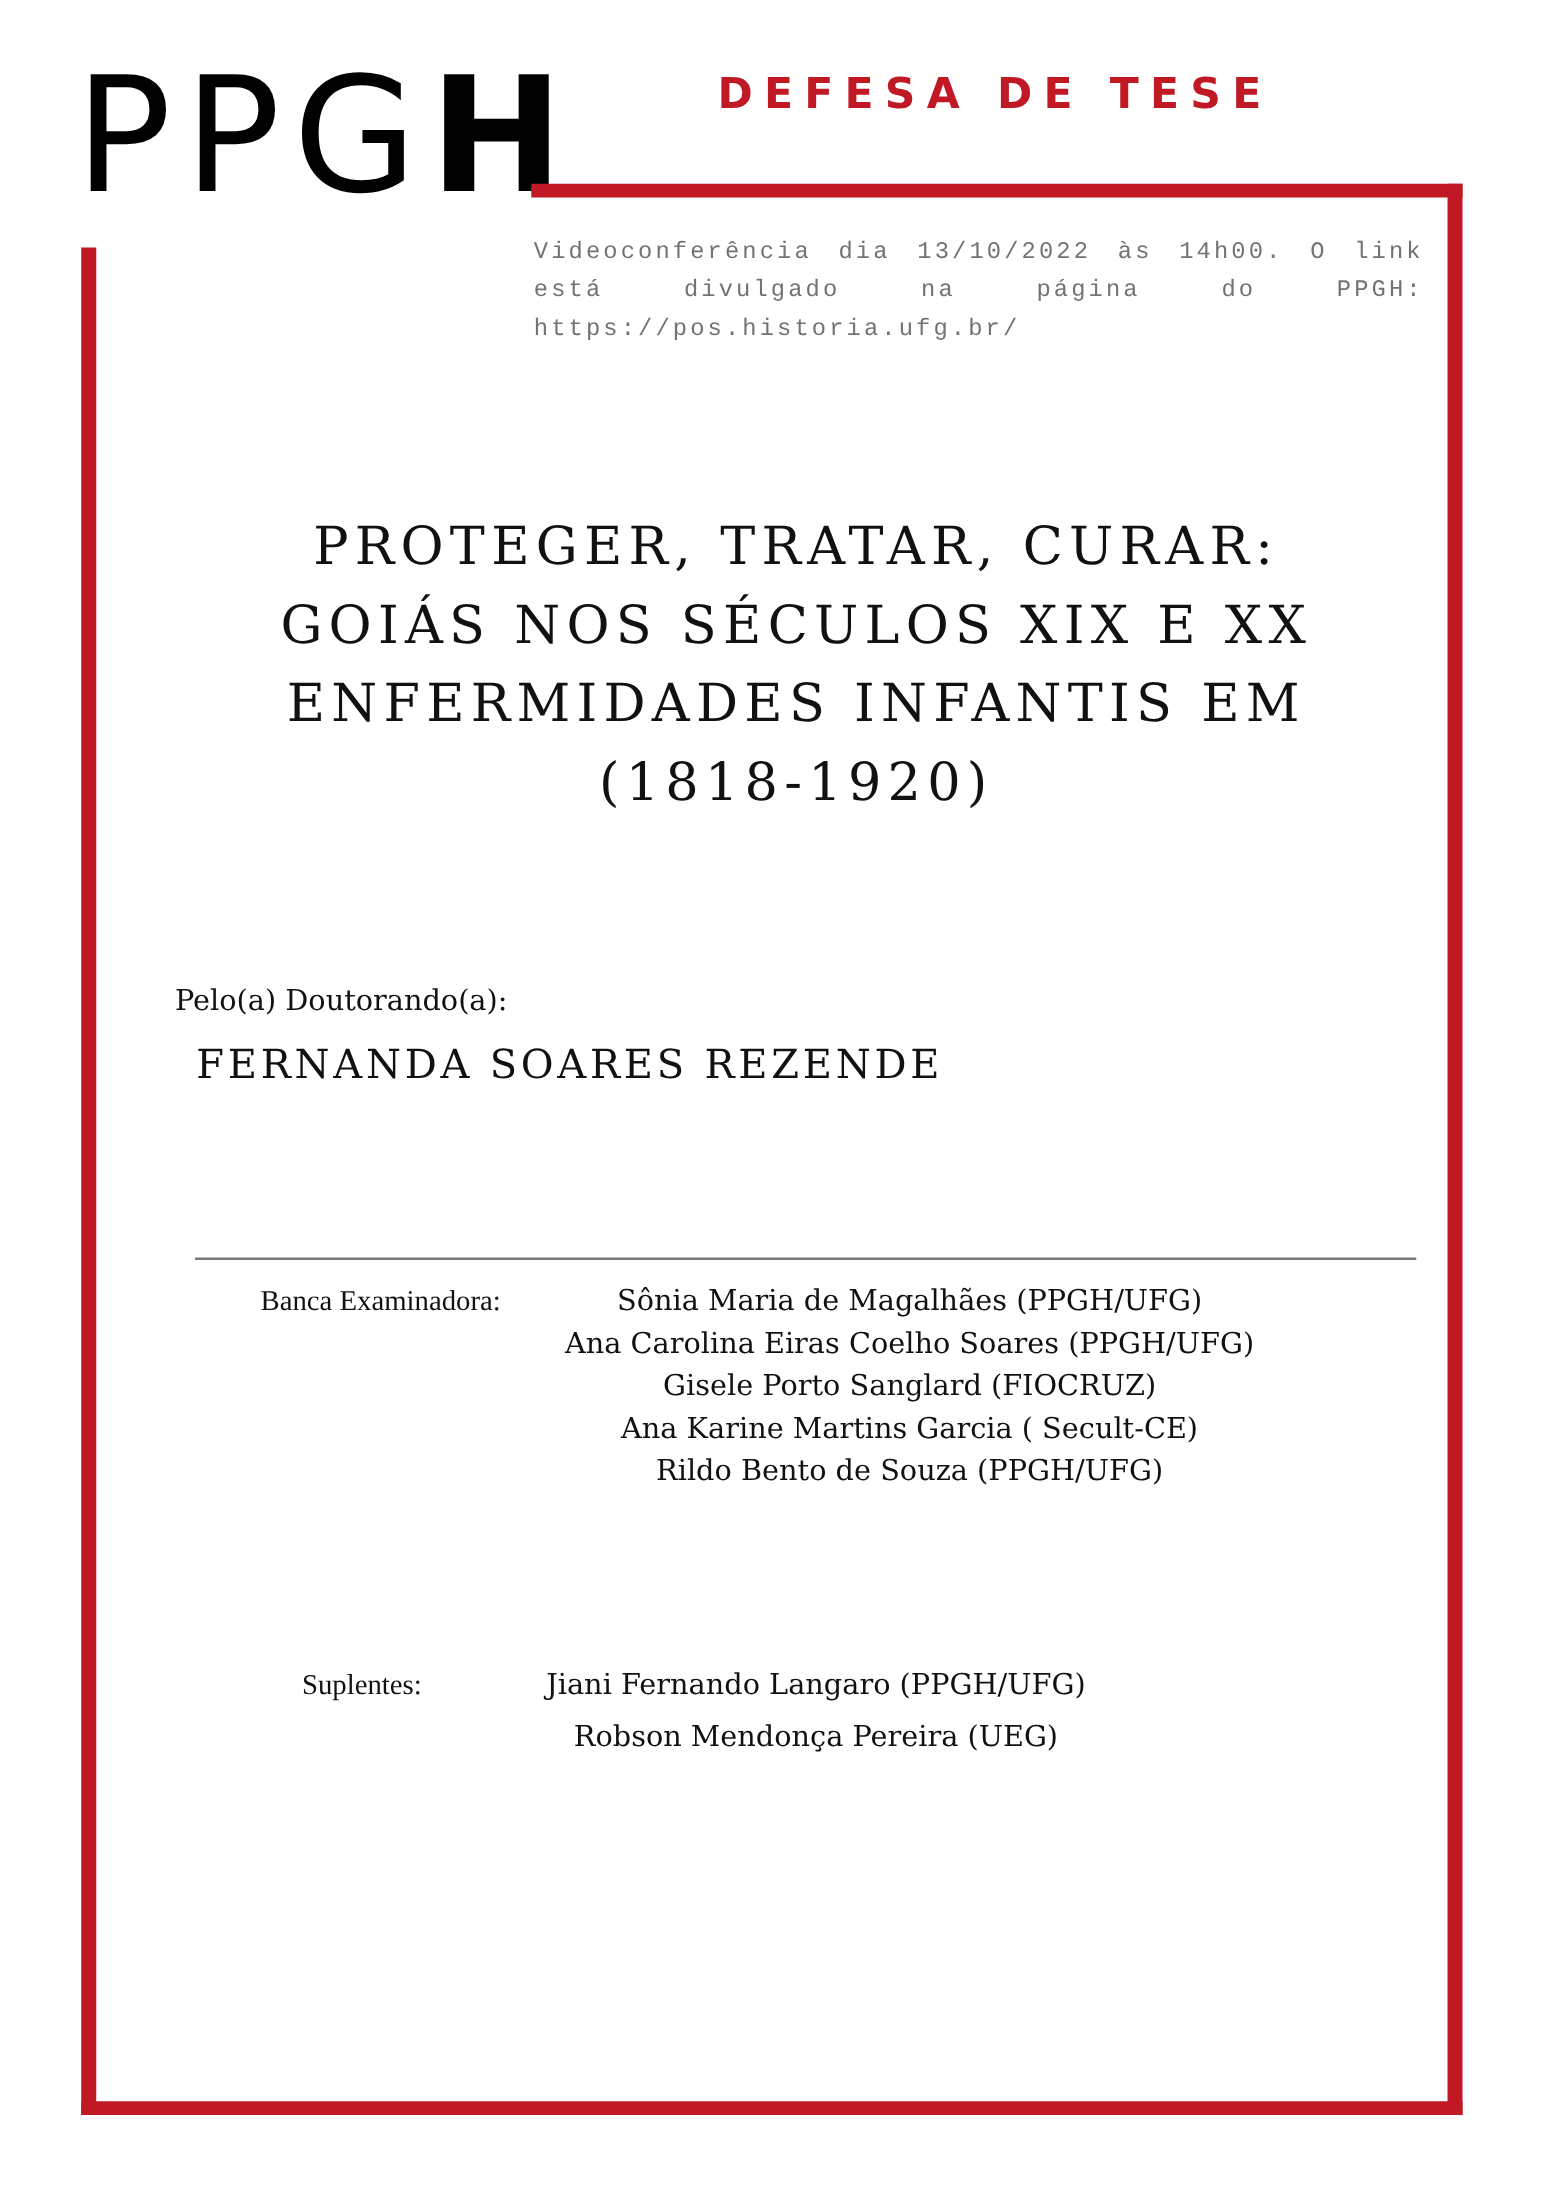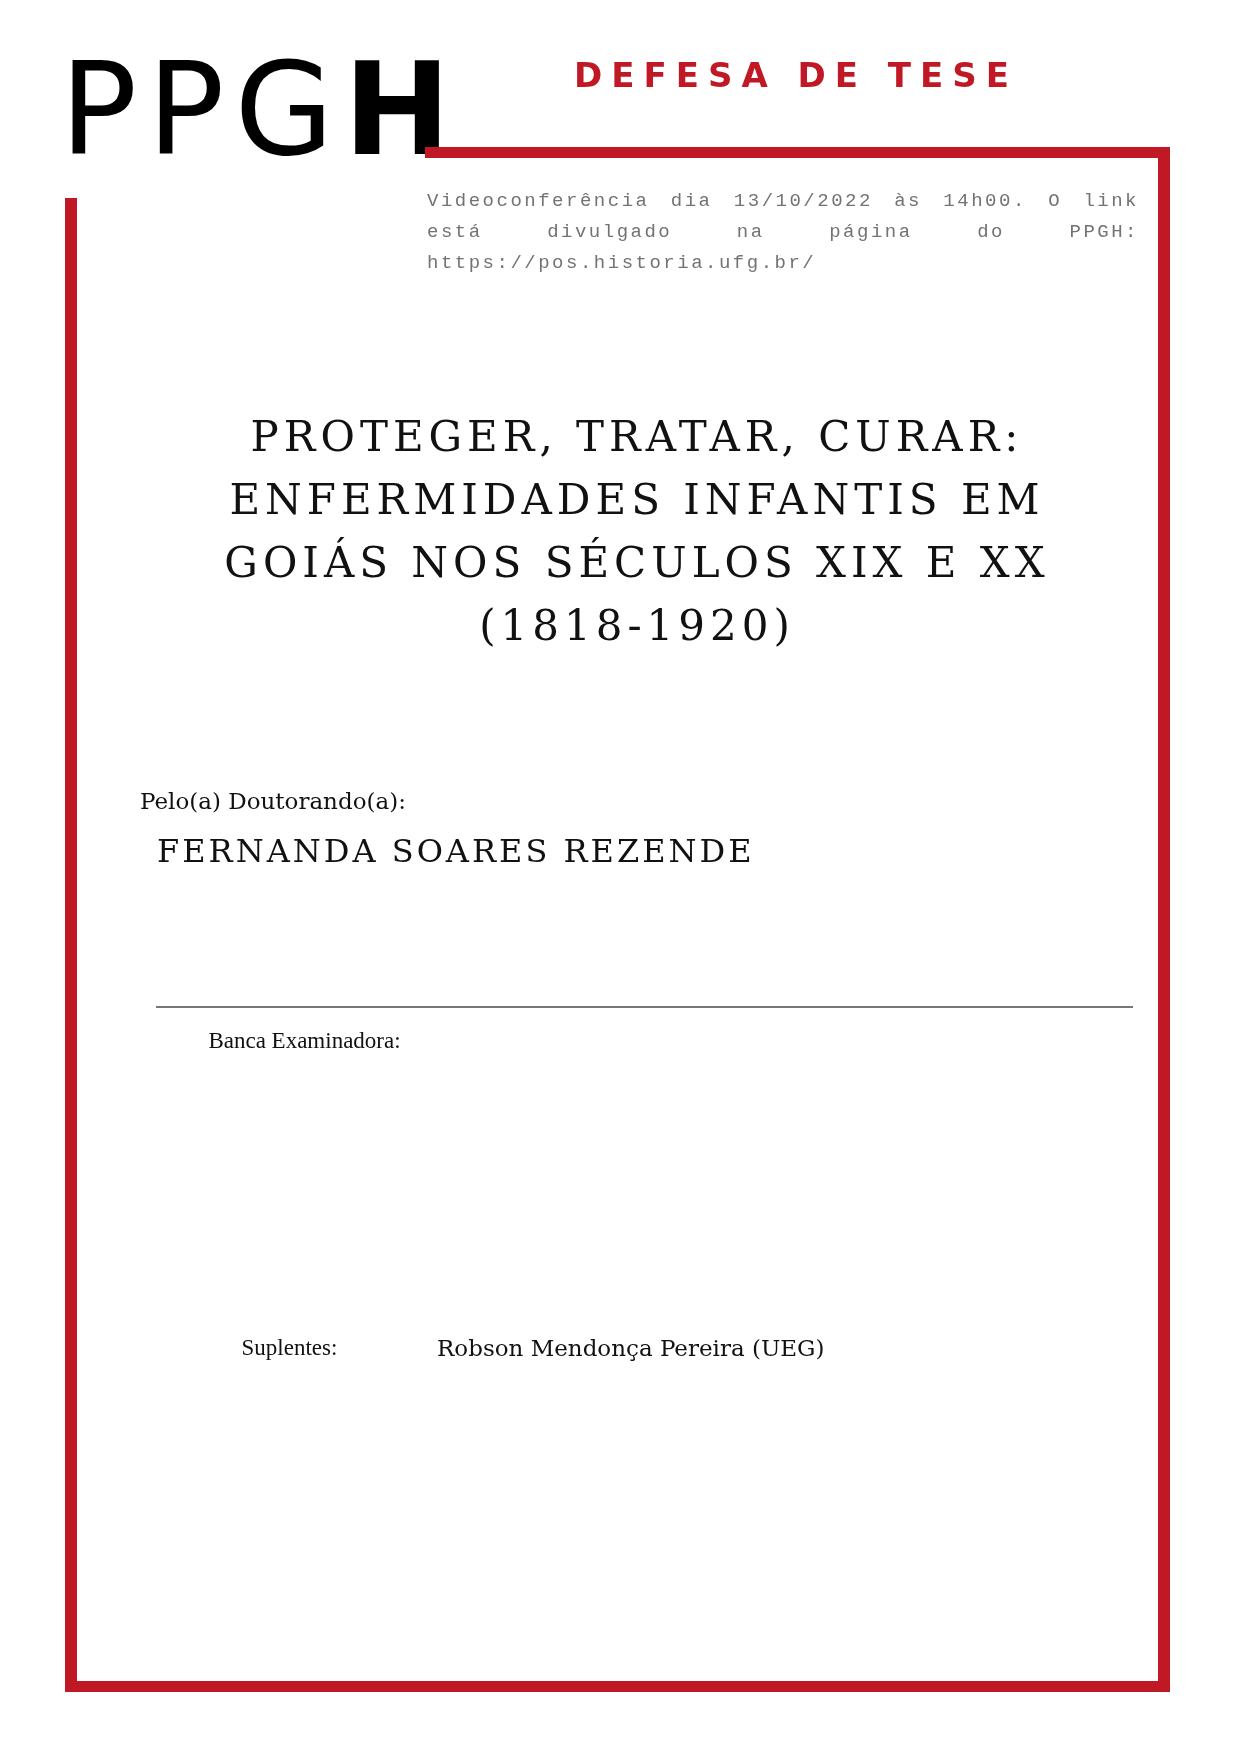--- a/index.html
+++ b/index.html
@@ -49,36 +49,44 @@
 
 <div class="bar" style="left:425px; top:147px; width:745px; height:11px;"></div>
 <div class="bar" style="left:1158px; top:147px; width:12px; height:1545px;"></div>
 <div class="bar" style="left:65px; top:1681px; width:1105px; height:11px;"></div>
 <div class="bar" style="left:65px; top:198px; width:12px; height:1494px;"></div>
 
 <div class="abs info">Videoconferência dia 13/10/2022 às 14h00. O link está divulgado na página do PPGH: https://pos.historia.ufg.br/</div>
 
 <div class="abs serif title">
   <div>PROTEGER, TRATAR, CURAR:</div>
+  <div>GOIÁS NOS SÉCULOS XIX E XX</div>
   <div>ENFERMIDADES INFANTIS EM</div>
-  <div>GOIÁS NOS SÉCULOS XIX E XX</div>
   <div>(1818-1920)</div>
 </div>
 
 <div class="abs serif label-small" style="left:140px; top:786px;">Pelo(a) Doutorando(a):</div>
 <div class="abs serif candidate" style="left:157px; top:831px;">FERNANDA SOARES REZENDE</div>
 
 <div class="abs divider"></div>
 
 <div class="abs serif committee">
   <div class="row">
     <div class="lbl">Banca Examinadora:</div>
+    <div class="names">
+      <div>Sônia Maria de Magalhães (PPGH/UFG)</div>
+      <div>Ana Carolina Eiras Coelho Soares (PPGH/UFG)</div>
+      <div>Gisele Porto Sanglard (FIOCRUZ)</div>
+      <div>Ana Karine Martins Garcia ( Secult-CE)</div>
+      <div>Rildo Bento de Souza (PPGH/UFG)</div>
+    </div>
   </div>
 </div>
 
 <div class="abs serif alternates">
   <div class="row">
     <div class="lbl">Suplentes:</div>
     <div class="names">
+      <div>Jiani Fernando Langaro (PPGH/UFG)</div>
       <div>Robson Mendonça Pereira (UEG)</div>
     </div>
   </div>
 </div>
 
 </body></html>

